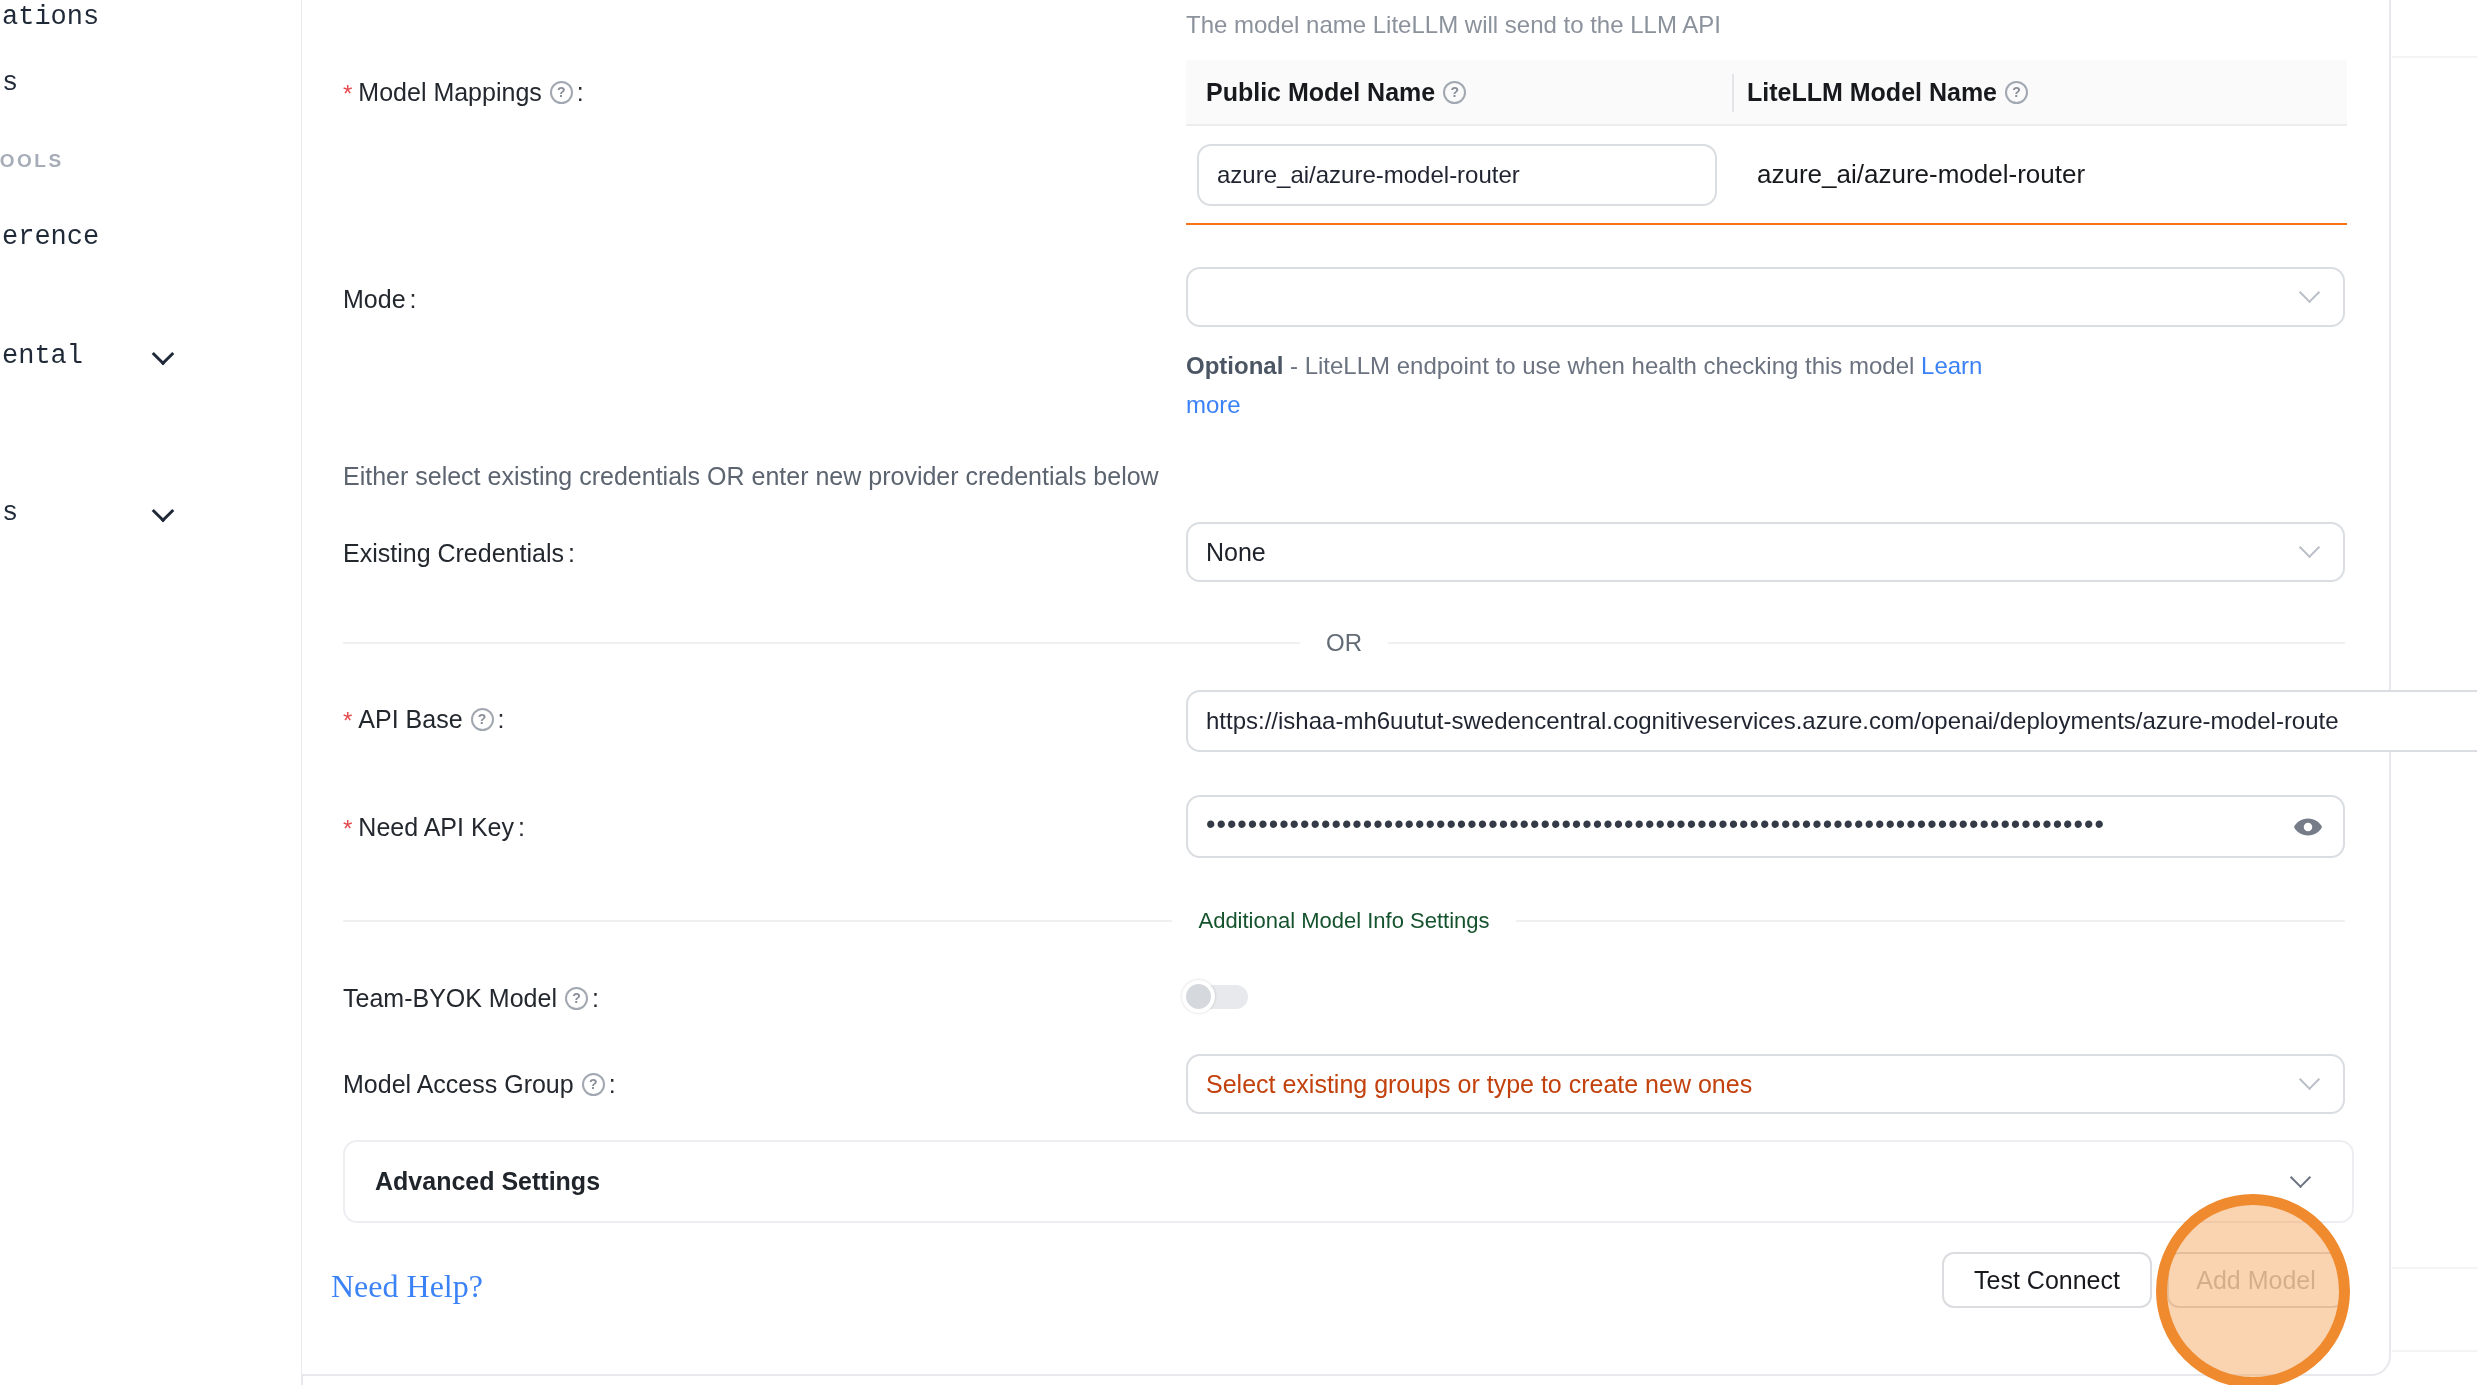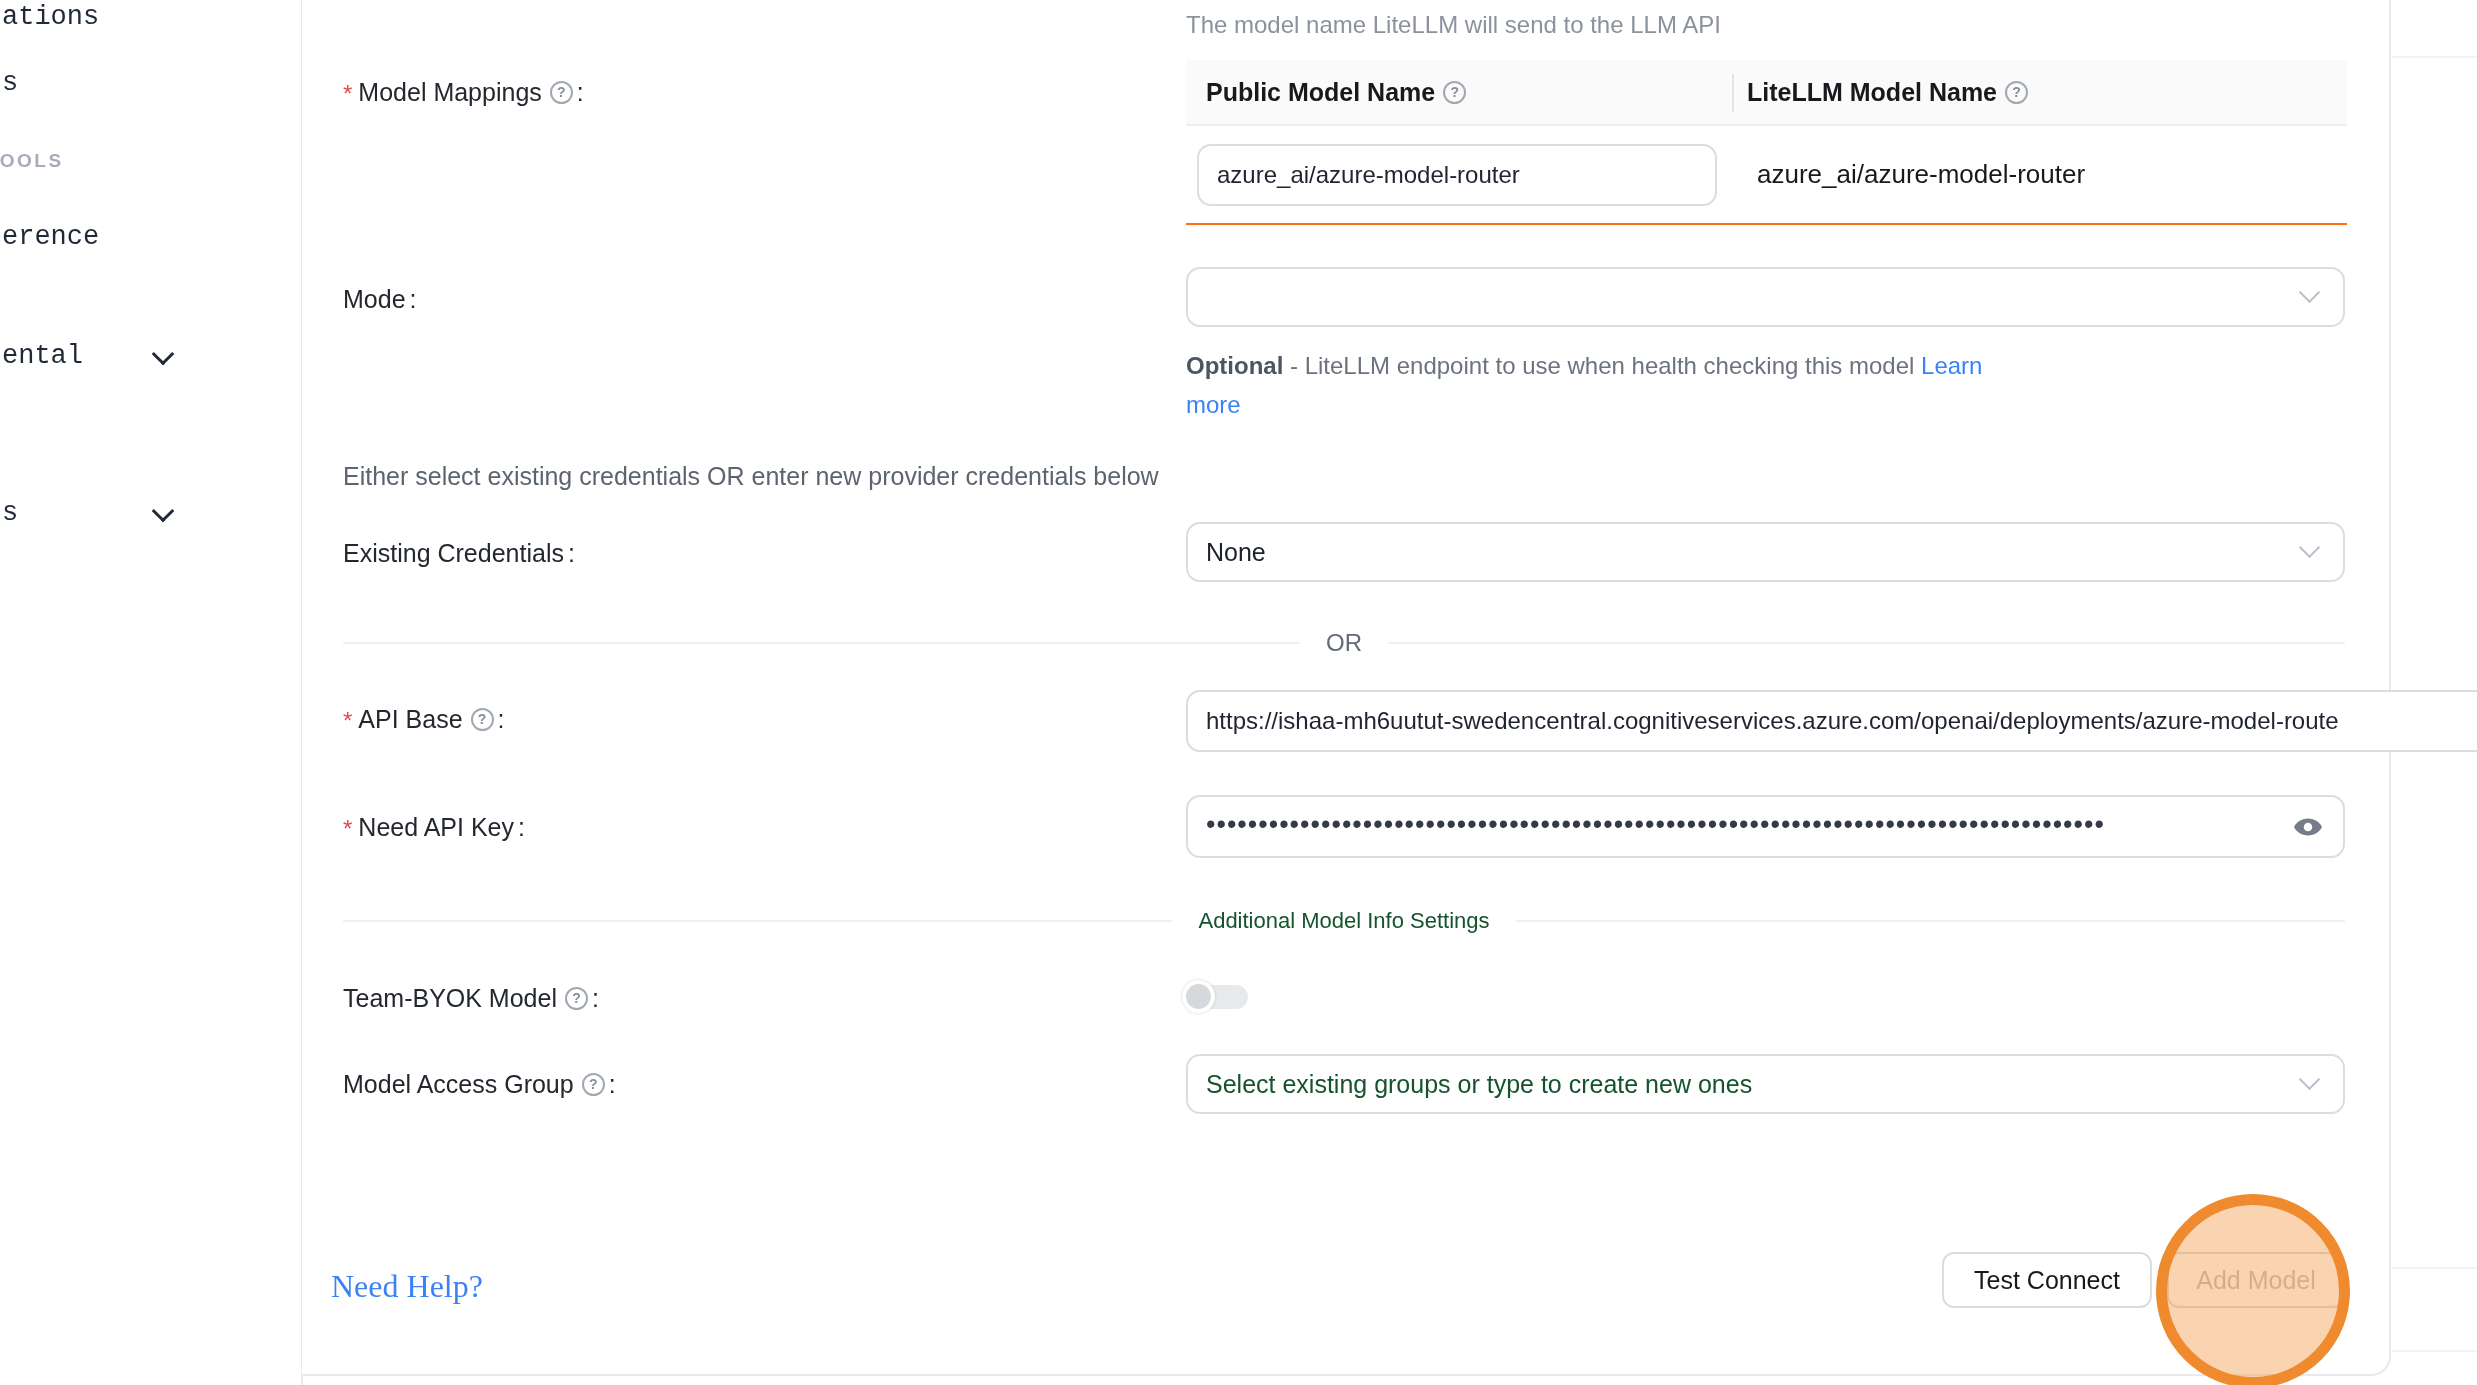--- a/index.html
+++ b/index.html
@@ -24,21 +24,21 @@
   .flabel { position:absolute; left:343px; display:flex; align-items:center; height:32px; font-size:25px; color:#23272e; white-space:nowrap; }
   .ast { color:#e5484d; margin-right:6px; font-size:24px; position:relative; top:2px; }
   .qicon { display:inline-flex; align-items:center; justify-content:center; width:23px; height:23px; margin-left:8px;
     border:2px solid #a2a8b1; border-radius:50%; font-size:14px; color:#878d97; font-weight:600; }
   .colon { margin-left:4px; }
   
   .ctrl { position:absolute; left:1186px; width:1159px; background:#fff; }
   .selectbox { height:60px; border:2px solid #dadde1; border-radius:14px; display:flex; align-items:center; padding:0 60px 0 18px; font-size:25px; color:#1d212a; }
   .selectbox .chev { position:absolute; right:26px; top:50%; width:15px; height:15px; margin-top:-12px;
     border-right:2.5px solid #b9bec7; border-bottom:2.5px solid #b9bec7; transform:rotate(45deg); }
-  .placeholder { color:#14532d;text-align:right; }
+  .placeholder { color:#c2410c;text-align:right; }
   .textinput { height:62px; border:2px solid #dadde1; border-radius:14px; font-size:24px; color:#1f2430; padding:0 18px;
     width:100%; outline:none; background:#fff; white-space:nowrap; overflow:hidden; font-family:"Liberation Sans",sans-serif; }
   
   .hint { position:absolute; font-size:24px; color:#8b929c; white-space:nowrap; }
   .note { position:absolute; left:343px; font-size:25px; color:#5c6470; white-space:nowrap; }
   .helptext { position:absolute; left:1186px; width:815px; font-size:24px; color:#6b7280; line-height:39px; }
   .helptext b { color:#4b5563; font-weight:700; }
   .helptext a { color:#3b82f6; text-decoration:none; }
   a.plainlink { color:#3b82f6; text-decoration:none; }
   
@@ -204,20 +204,24 @@
   <div class="flabel" style="top:1068px;">
     <span>Model Access Group</span>
     <span class="qicon">?</span>
     <span class="colon">:</span>
   </div>
   <div class="ctrl selectbox" style="top:1054px;">
     <span class="placeholder">Select existing groups or type to create new ones</span>
     <span class="chev"></span>
   </div>
 
+  <div id="advanced">
+    <span class="adv-label">Advanced Settings</span>
+    <span class="chev"></span>
+  </div>
 
   <a id="need-help" class="plainlink" href="#">Need Help?</a>
   <button id="btn-test" class="fbtn">Test Connect</button>
   <button id="btn-add" class="fbtn">Add Model</button>
 
   <div id="annot-circle"></div>
 
 </div>
 
 </body></html>

